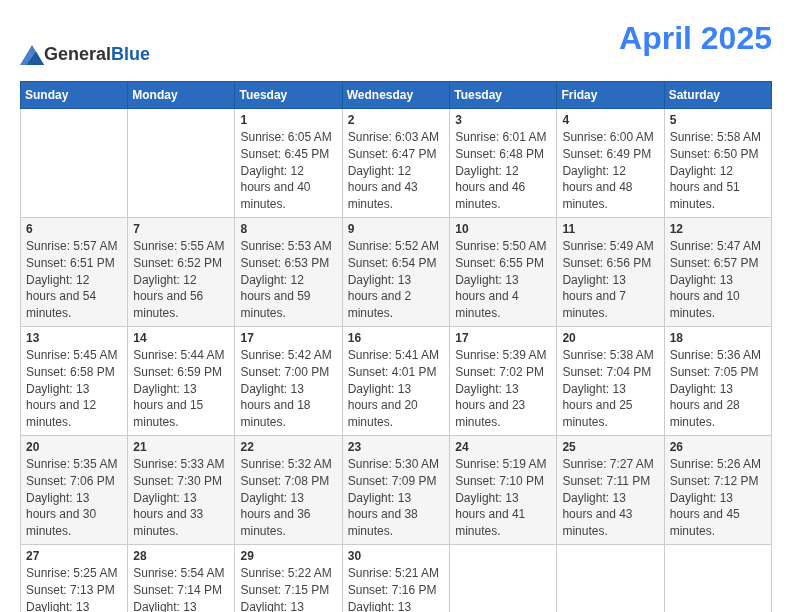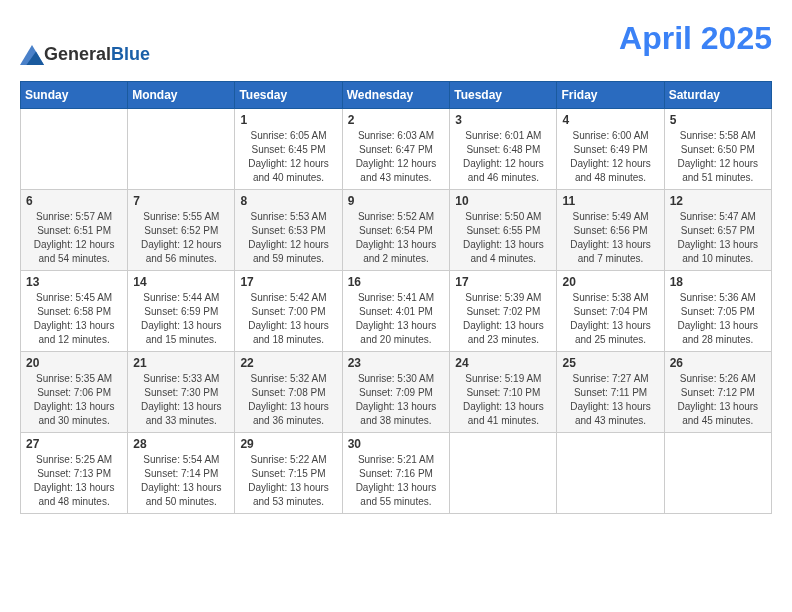--- a/index.html
+++ b/index.html
@@ -73,24 +73,23 @@
       background: #f5f5f5;
     }
     .day-number {
       font-size: 12px;
       font-weight: bold;
       color: #333;
       display: block;
       margin-bottom: 2px;
     }
     .day-info {
-      font-size: 10px;
+      font-size: 12px;
       color: #444;
       line-height: 1.4;
-      text-align: center;
     }
     .empty-cell {
       background: #fff !important;
     }
   </style>
 </head>
 <body>
 
 <div class="header">
   <div class="logo">

